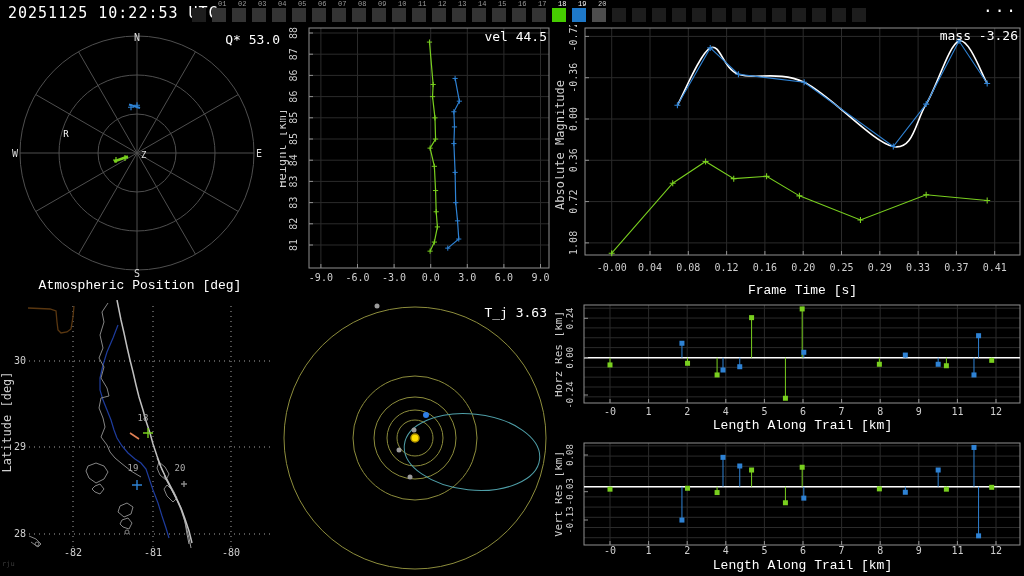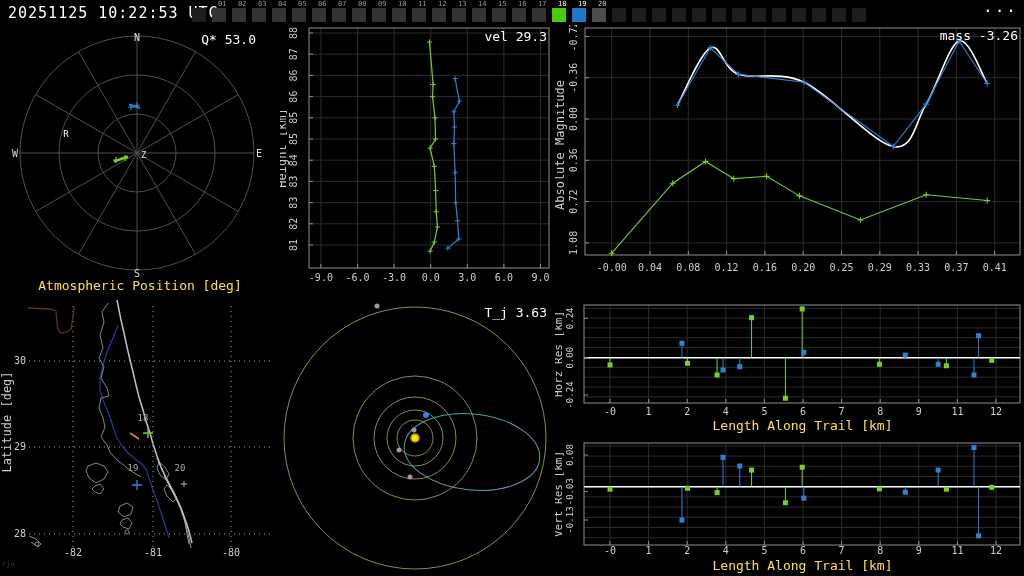--- a/index.html
+++ b/index.html
@@ -2,25 +2,25 @@
 <html><head>
 <meta charset="utf-8">
 <style>
   html,body{margin:0;padding:0;background:#000;}
   #screen{position:relative;width:1024px;height:576px;background:#000;overflow:hidden;
           font-family:"DejaVu Sans Mono",monospace;}
   .ts{position:absolute;left:8px;top:4px;font-size:15px;color:#fff;letter-spacing:1px;}
   #frames{position:absolute;left:190px;top:0;height:25px;}
   .fslot{position:relative;display:inline-block;width:20px;height:25px;vertical-align:top;cursor:pointer;}
   .fsq{position:absolute;left:2px;top:8px;width:14px;height:14px;}
-  .flbl{position:absolute;left:8px;top:0px;font-size:7px;line-height:8px;}
+  .flbl{position:absolute;left:8px;top:0px;font-size:7px;line-height:8px;font-family:Liberation Mono, monospace;}
   .dots{position:absolute;right:6px;top:-3px;font-size:16px;color:#fff;letter-spacing:2px;cursor:pointer;}
   .panel{position:absolute;}
   .panel svg{position:absolute;left:0;top:0;}
-  .cap{position:absolute;text-align:center;color:#fde047;font-size:13px;white-space:nowrap;}
+  .cap{position:absolute;text-align:center;color:#ffffff;font-size:13px;white-space:nowrap;font-family:Liberation Mono, monospace;}
   .anno{position:absolute;color:#fff;font-size:13px;text-align:right;white-space:nowrap;}
   .wm{position:absolute;left:2px;top:260px;font-size:7px;color:#3a3a3a;}
 </style>
 </head>
 <body>
 
 <div id="screen">
 
   <div>
     <span class="ts">20251125 10:22:53 UTC</span>
@@ -51,21 +51,21 @@
         <text x="15" y="132" font-size="10" fill="#ddd" text-anchor="middle" font-family="&quot;DejaVu Sans Mono&quot;,monospace">W</text>
         <text x="141" y="133" font-size="9" fill="#ddd" text-anchor="start" font-family="&quot;DejaVu Sans Mono&quot;,monospace">Z</text>
         <text x="66" y="112" font-size="9" fill="#fff" text-anchor="middle" font-family="&quot;DejaVu Sans Mono&quot;,monospace">R</text>
         <line x1="114" y1="136.5" x2="128" y2="131.5" stroke="#79cf1f" stroke-width="2.5" fill="none"></line>
         <path d="M113 135H119M116 132V138" stroke="#79cf1f" stroke-width="1.2" fill="none"></path>
         <path d="M122 133H128M125 130V136" stroke="#79cf1f" stroke-width="1.2" fill="none"></path>
         <line x1="129" y1="79.5" x2="140" y2="83" stroke="#2e82d4" stroke-width="2" fill="none"></line>
         <path d="M128 82.25H134M131 79.25V85.25" stroke="#2e82d4" stroke-width="1.2" fill="none"></path>
         <path d="M134 80.25H140M137 77.25V83.25" stroke="#2e82d4" stroke-width="1.2" fill="none"></path>
       </svg>
-    <div class="anno" style="right:24px;top:7px">Q* 53.0</div>
+    <div class="anno" style="right:0;top:7px">Q* 53.0</div>
     <div class="cap" style="left:0;right:0;top:253px">Atmospheric Position [deg]</div>
   </div>
 
   <div class="panel" style="left:280px;top:25px;width:275px;height:275px">
     <svg id="svg-trail" width="275" height="275">
         <line x1="40.89999999999999" y1="3" x2="40.89999999999999" y2="243" stroke="#2b2b2b" stroke-width="1" fill="none"></line>
         <line x1="77.5" y1="3" x2="77.5" y2="243" stroke="#2b2b2b" stroke-width="1" fill="none"></line>
         <line x1="114.1" y1="3" x2="114.1" y2="243" stroke="#2b2b2b" stroke-width="1" fill="none"></line>
         <line x1="150.7" y1="3" x2="150.7" y2="243" stroke="#2b2b2b" stroke-width="1" fill="none"></line>
         <line x1="187.29999999999998" y1="3" x2="187.29999999999998" y2="243" stroke="#2b2b2b" stroke-width="1" fill="none"></line>
@@ -138,21 +138,21 @@
         <path d="M176.76999999999998 76.175H181.96999999999997M179.36999999999998 73.575V78.77499999999999" stroke="#2e82d4" stroke-width="1" fill="none"></path>
         <path d="M171.28 86.77999999999983H176.48M173.88 84.17999999999984V89.37999999999982" stroke="#2e82d4" stroke-width="1" fill="none"></path>
         <path d="M171.89 101.92999999999984H177.08999999999997M174.48999999999998 99.32999999999984V104.52999999999983" stroke="#2e82d4" stroke-width="1" fill="none"></path>
         <path d="M171.28 118.59500000000017H176.48M173.88 115.99500000000018V121.19500000000016" stroke="#2e82d4" stroke-width="1" fill="none"></path>
         <path d="M172.5 147.37999999999982H177.7M175.1 144.77999999999983V149.97999999999982" stroke="#2e82d4" stroke-width="1" fill="none"></path>
         <path d="M173.10999999999999 177.67999999999984H178.30999999999997M175.70999999999998 175.07999999999984V180.27999999999983" stroke="#2e82d4" stroke-width="1" fill="none"></path>
         <path d="M174.94 195.8600000000001H180.14M177.54 193.2600000000001V198.4600000000001" stroke="#2e82d4" stroke-width="1" fill="none"></path>
         <path d="M176.16 214.0399999999999H181.35999999999999M178.76 211.4399999999999V216.6399999999999" stroke="#2e82d4" stroke-width="1" fill="none"></path>
         <path d="M165.17999999999998 223.12999999999982H170.37999999999997M167.77999999999997 220.52999999999983V225.72999999999982" stroke="#2e82d4" stroke-width="1" fill="none"></path>
       </svg>
-    <div class="anno" style="right:8px;top:4px">vel 29.3</div>
+    <div class="anno" style="right:8px;top:4px">vel 44.5</div>
   </div>
 
   <div class="panel" style="left:555px;top:25px;width:469px;height:275px">
     <svg id="svg-mag" width="469" height="275">
         <line x1="56.7" y1="3" x2="56.7" y2="230" stroke="#2b2b2b" stroke-width="1" fill="none"></line>
         <line x1="95" y1="3" x2="95" y2="230" stroke="#2b2b2b" stroke-width="1" fill="none"></line>
         <line x1="133.3" y1="3" x2="133.3" y2="230" stroke="#2b2b2b" stroke-width="1" fill="none"></line>
         <line x1="171.6" y1="3" x2="171.6" y2="230" stroke="#2b2b2b" stroke-width="1" fill="none"></line>
         <line x1="209.89999999999998" y1="3" x2="209.89999999999998" y2="230" stroke="#2b2b2b" stroke-width="1" fill="none"></line>
         <line x1="248.2" y1="3" x2="248.2" y2="230" stroke="#2b2b2b" stroke-width="1" fill="none"></line>
@@ -218,20 +218,21 @@
         <path d="M114.7155 158.23200000000003H120.7155M117.7155 155.23200000000003V161.23200000000003" stroke="#79cf1f" stroke-width="1.1" fill="none"></path>
         <path d="M147.57 136.439H153.57M150.57 133.439V139.439" stroke="#79cf1f" stroke-width="1.1" fill="none"></path>
         <path d="M175.731 153.644H181.731M178.731 150.644V156.644" stroke="#79cf1f" stroke-width="1.1" fill="none"></path>
         <path d="M208.58550000000002 151.35H214.58550000000002M211.58550000000002 148.35V154.35" stroke="#79cf1f" stroke-width="1.1" fill="none"></path>
         <path d="M241.44 170.849H247.44M244.44 167.849V173.849" stroke="#79cf1f" stroke-width="1.1" fill="none"></path>
         <path d="M302.45550000000003 194.936H308.45550000000003M305.45550000000003 191.936V197.936" stroke="#79cf1f" stroke-width="1.1" fill="none"></path>
         <path d="M368.16450000000003 169.702H374.16450000000003M371.16450000000003 166.702V172.702" stroke="#79cf1f" stroke-width="1.1" fill="none"></path>
         <path d="M429.18 175.437H435.18M432.18 172.437V178.437" stroke="#79cf1f" stroke-width="1.1" fill="none"></path>
       </svg>
     <div class="anno" style="right:6px;top:3px">mass -3.26</div>
+    <div class="cap" style="left:26px;right:0;top:258px">Frame Time [s]</div>
   </div>
 
   <div class="panel" style="left:0;top:300px;width:280px;height:276px">
     <svg id="svg-map" width="280" height="276">
         <line x1="29" y1="61" x2="272" y2="61" stroke="#d0d0d0" stroke-width="0.8" fill="none" stroke-dasharray="1 4"></line>
         <text x="26" y="64" font-size="10" fill="#cfcfcf" text-anchor="end" font-family="&quot;DejaVu Sans Mono&quot;,monospace">30</text>
         <line x1="29" y1="147" x2="272" y2="147" stroke="#d0d0d0" stroke-width="0.8" fill="none" stroke-dasharray="1 4"></line>
         <text x="26" y="150" font-size="10" fill="#cfcfcf" text-anchor="end" font-family="&quot;DejaVu Sans Mono&quot;,monospace">29</text>
         <line x1="29" y1="234" x2="272" y2="234" stroke="#d0d0d0" stroke-width="0.8" fill="none" stroke-dasharray="1 4"></line>
         <text x="26" y="237" font-size="10" fill="#cfcfcf" text-anchor="end" font-family="&quot;DejaVu Sans Mono&quot;,monospace">28</text>

